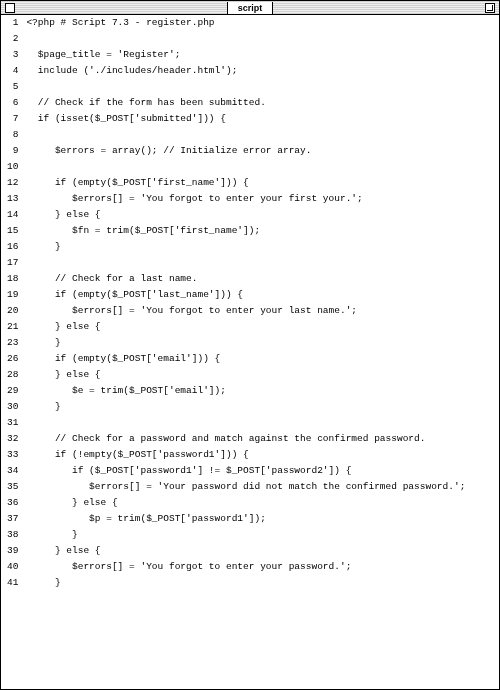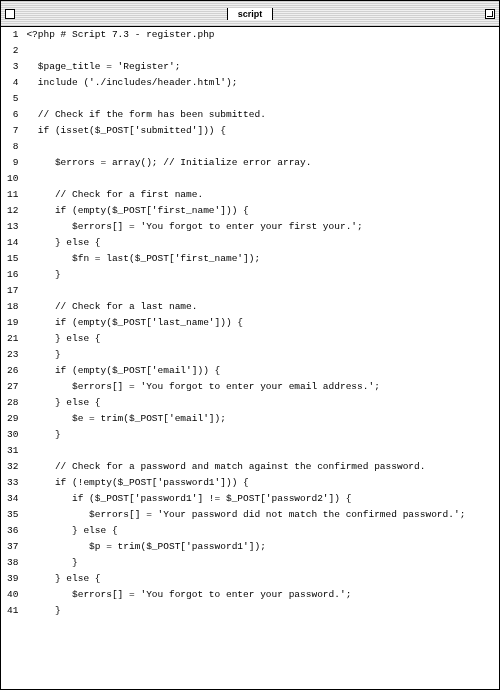--- a/index.html
+++ b/index.html
@@ -12,21 +12,21 @@
   }
   .window {
     width: 500px;
     height: 690px;
     border: 1px solid #000;
     background: #fff;
     display: flex;
     flex-direction: column;
   }
   .titlebar {
-    height: 26px;
+    height: 14px;
     background: repeating-linear-gradient(
       to bottom,
       #d0d0d0 0px, #d0d0d0 1px,
       #f0f0f0 1px, #f0f0f0 2px
     );
     border-bottom: 1px solid #000;
     display: flex;
     align-items: center;
     position: relative;
   }
@@ -144,70 +144,66 @@
           </tr>
           <tr>
             <td class="ln">9</td>
             <td class="code">     $errors = array(); // Initialize error array.</td>
           </tr>
           <tr>
             <td class="ln">10</td>
             <td class="code"></td>
           </tr>
           <tr>
-            <td class="ln">11</td>
-            <td class="code">     // Check for a first name.</td>
-          </tr>
-          <tr>
             <td class="ln">12</td>
             <td class="code">     if (empty($_POST['first_name'])) {</td>
           </tr>
           <tr>
             <td class="ln">13</td>
             <td class="code">        $errors[] = 'You forgot to enter your first your.';</td>
           </tr>
           <tr>
             <td class="ln">14</td>
             <td class="code">     } else {</td>
           </tr>
           <tr>
             <td class="ln">15</td>
-            <td class="code">        $fn = last($_POST['first_name']);</td>
+            <td class="code">        $fn = trim($_POST['first_name']);</td>
           </tr>
           <tr>
             <td class="ln">16</td>
             <td class="code">     }</td>
           </tr>
           <tr>
             <td class="ln">17</td>
             <td class="code"></td>
           </tr>
           <tr>
             <td class="ln">18</td>
             <td class="code">     // Check for a last name.</td>
           </tr>
           <tr>
             <td class="ln">19</td>
             <td class="code">     if (empty($_POST['last_name'])) {</td>
           </tr>
           <tr>
+            <td class="ln">20</td>
+            <td class="code">        $errors[] = 'You forgot to enter your last name.';</td>
+          </tr>
+          <tr>
             <td class="ln">21</td>
             <td class="code">     } else {</td>
           </tr>
           <tr>
             <td class="ln">23</td>
             <td class="code">     }</td>
           </tr>
           <tr>
             <td class="ln">26</td>
             <td class="code">     if (empty($_POST['email'])) {</td>
-          </tr>
-          <tr>
-            <td class="ln">27</td>
-            <td class="code">        $errors[] = 'You forgot to enter your email address.';</td>
           </tr>
           <tr>
             <td class="ln">28</td>
             <td class="code">     } else {</td>
           </tr>
           <tr>
             <td class="ln">29</td>
             <td class="code">        $e = trim($_POST['email']);</td>
           </tr>
           <tr>

